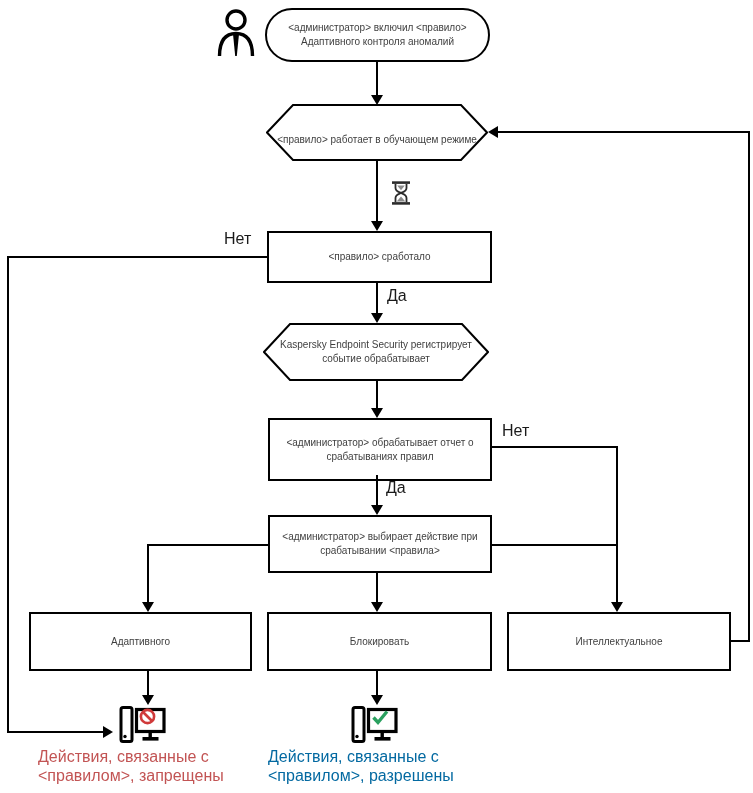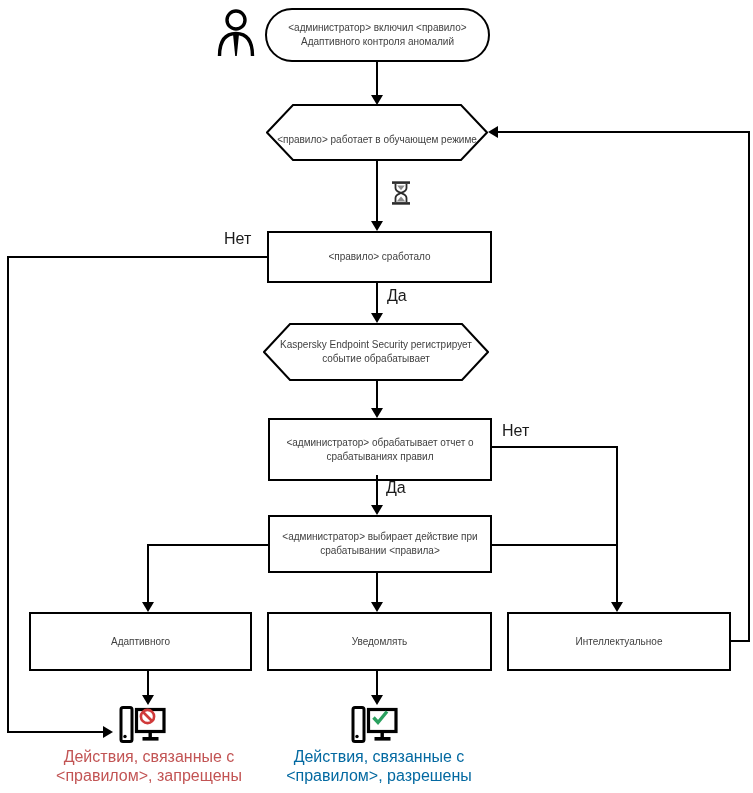--- a/index.html
+++ b/index.html
@@ -14,21 +14,21 @@
   .hextext{position:absolute;left:6px;right:6px;top:0;bottom:0;display:flex;
            align-items:center;justify-content:center;text-align:center;
            font-size:10px;line-height:14px;color:#3f3f3f;}
   .line{position:absolute;background:#000;}
   .arrow{position:absolute;width:0;height:0;}
   .arrow.down{border-left:6px solid transparent;border-right:6px solid transparent;border-top:10px solid #000;}
   .arrow.right{border-top:6px solid transparent;border-bottom:6px solid transparent;border-left:10px solid #000;}
   .arrow.left{border-top:6px solid transparent;border-bottom:6px solid transparent;border-right:10px solid #000;}
   .lbl{position:absolute;font-size:16px;color:#1a1a1a;text-align:center;}
   .note{position:absolute;font-size:16px;color:#222;}
-  .outcome{position:absolute;width:222px;text-align:center;font-size:16px;line-height:19px;}
+  .outcome{position:absolute;width:222px;text-align:left;font-size:16px;line-height:19px;}
   .outcome.blocked{color:#c25454;}
   .outcome.allowed{color:#0369a1;}
   .icon{position:absolute;}
 </style>
 </head>
 <body>
 
 <div class="canvas">
 
   <div class="icon" style="left:216px;top:9px">
@@ -114,21 +114,21 @@
 
   <div class="line" style="left:376px;top:573px;width:2px;height:29px"></div>
   <div class="arrow down" style="left:371px;top:602px"></div>
 
   <div class="line" style="left:492px;top:544px;width:126px;height:2px"></div>
 
   <div class="node" style="left:29px;top:612px;width:223px;height:59px">
     <span>Адаптивного</span>
   </div>
   <div class="node" style="left:267px;top:612px;width:225px;height:59px">
-    <span>Уведомлять</span>
+    <span>Блокировать</span>
   </div>
   <div class="node" style="left:507px;top:612px;width:224px;height:59px">
     <span>Интеллектуальное</span>
   </div>
 
   <div class="line" style="left:731px;top:640px;width:19px;height:2px"></div>
   <div class="line" style="left:748px;top:131px;width:2px;height:511px"></div>
   <div class="line" style="left:498px;top:131px;width:252px;height:2px"></div>
   <div class="arrow left" style="left:488px;top:126px"></div>
 

